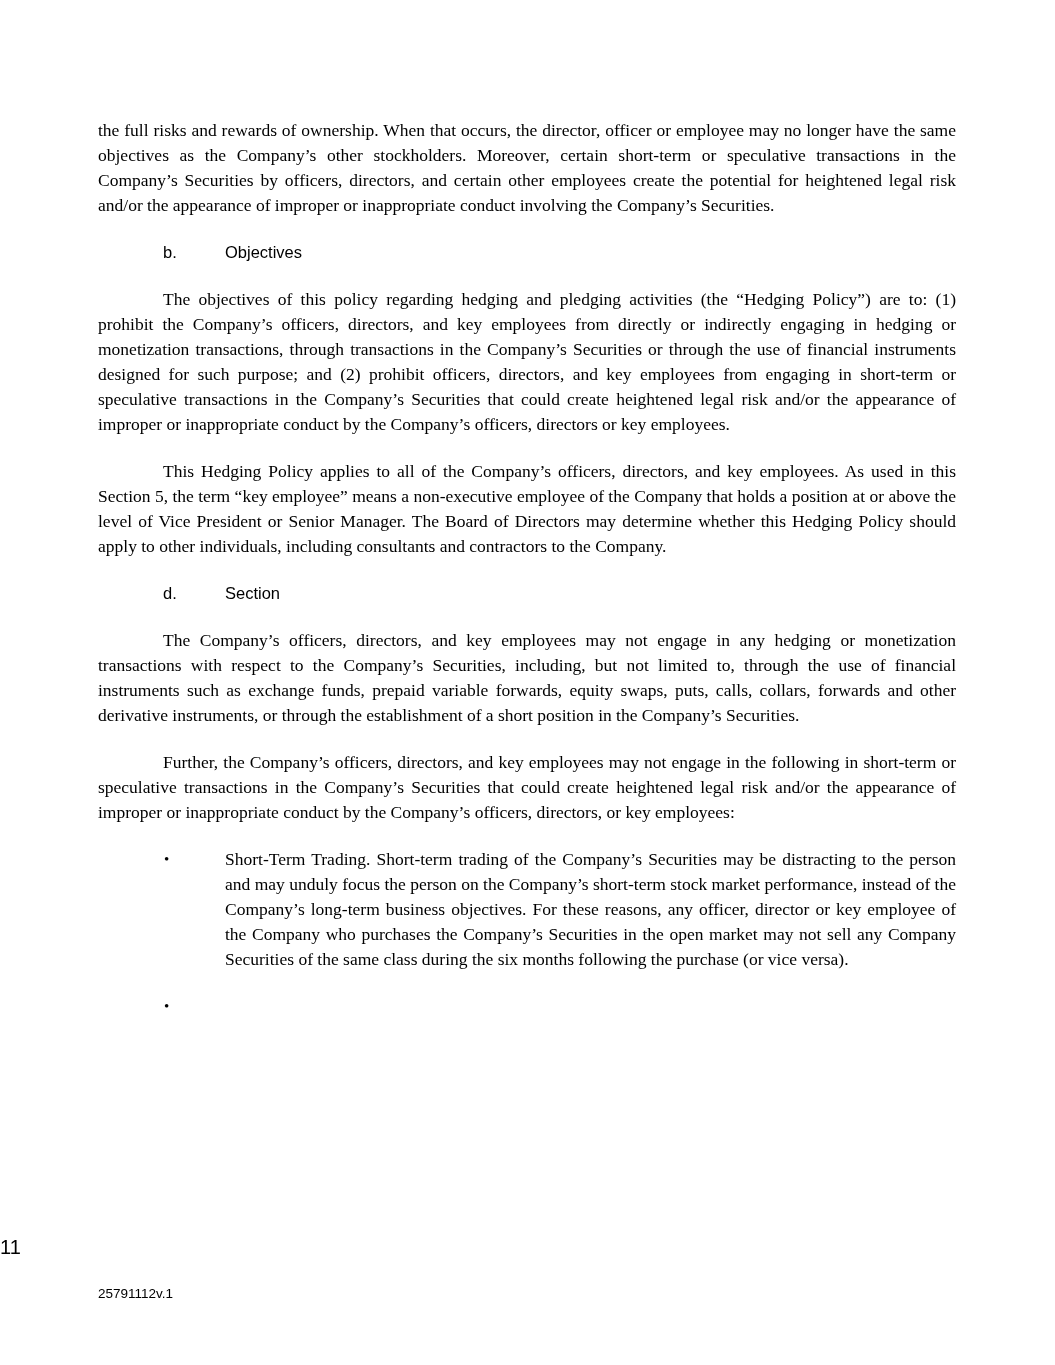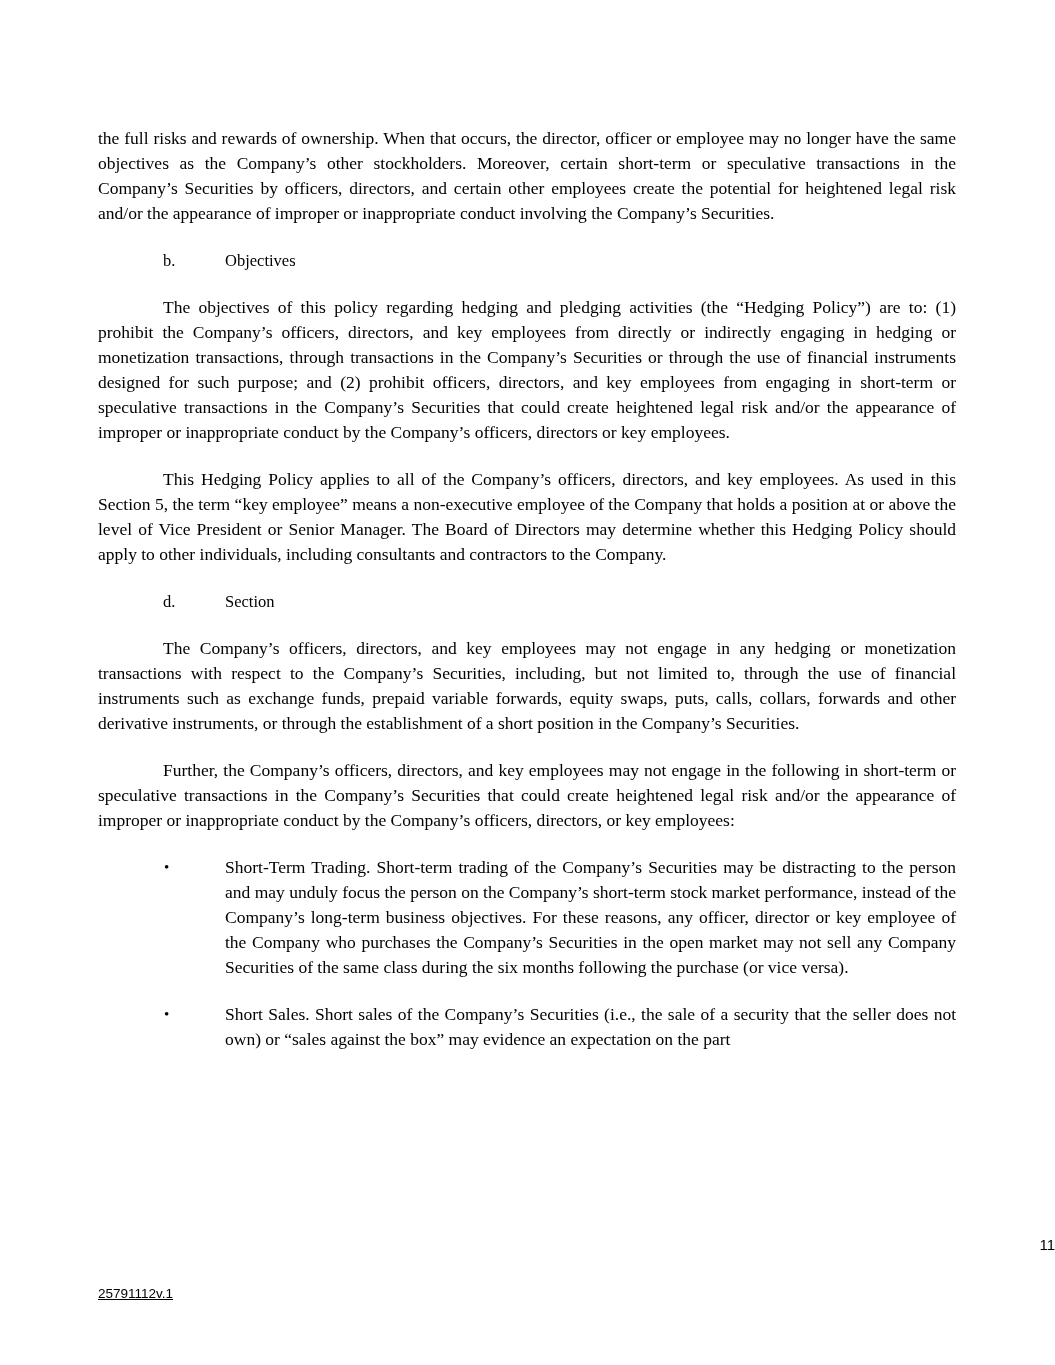--- a/index.html
+++ b/index.html
@@ -24,27 +24,26 @@
     left: 98px;
     top: 118px;
     width: 858px;
     font-size: 17.5px;
     line-height: 25px;
     text-align: justify;
   }
   .para {
     margin-bottom: 22px;
     text-indent: 65px;
-    margin-top: 8px;
   }
   .para.no-indent { text-indent: 0; }
   .heading {
     margin-bottom: 22px;
     padding-left: 65px;
-    font-family: Liberation Serif, serif;
+    font-family: Liberation Sans, sans-serif;
     font-size: 16.5px;
     text-align: left;
     margin-top: 15px;
   }
   .h-label {
     display: inline-block;
     width: 62px;
   }
   .bullet-item {
     position: relative;
@@ -55,31 +54,30 @@
     position: absolute;
     left: 66px;
     top: 0;
     font-size: 15px;
   }
   .page-number {
     position: absolute;
     top: 1236px;
     left: 0;
     width: 100%;
-    text-align: right;
+    text-align: left;
     font-family: "Liberation Sans", sans-serif;
-    font-size: 15px;
+    font-size: 20px;
   }
   .doc-id {
     position: absolute;
     top: 1286px;
     left: 98px;
     font-family: "Liberation Sans", sans-serif;
     font-size: 13.5px;
-    text-decoration: underline;
   }
 </style>
 </head>
 <body>
 
 <div class="page">
   <div class="content">
 
     <p class="para no-indent">the full risks and rewards of ownership. When that occurs, the director, officer or employee may no longer have the same objectives as the Company’s other stockholders. Moreover, certain short-term or speculative transactions in the Company’s Securities by officers, directors, and certain other employees create the potential for heightened legal risk and/or the appearance of improper or inappropriate conduct involving the Company’s Securities.</p>
 
@@ -96,20 +94,19 @@
 
     <p class="para">Further, the Company’s officers, directors, and key employees may not engage in the following in short-term or speculative transactions in the Company’s Securities that could create heightened legal risk and/or the appearance of improper or inappropriate conduct by the Company’s officers, directors, or key employees:</p>
 
     <div class="bullet-item">
       <span class="bullet-glyph">•</span>
       <div class="bullet-text">Short-Term Trading. Short-term trading of the Company’s Securities may be distracting to the person and may unduly focus the person on the Company’s short-term stock market performance, instead of the Company’s long-term business objectives. For these reasons, any officer, director or key employee of the Company who purchases the Company’s Securities in the open market may not sell any Company Securities of the same class during the six months following the purchase (or vice versa).</div>
     </div>
 
     <div class="bullet-item">
       <span class="bullet-glyph">•</span>
-      <div class="bullet-text">Short Sales. Short sales of the Company’s Securities (i.e., the sale of a security that the seller does not own) or “sales against the box” may evidence an expectation on the part</div>
     </div>
 
   </div>
 
   <div class="page-number">11</div>
   <div class="doc-id">25791112v.1</div>
 </div>
 
 </body></html>

